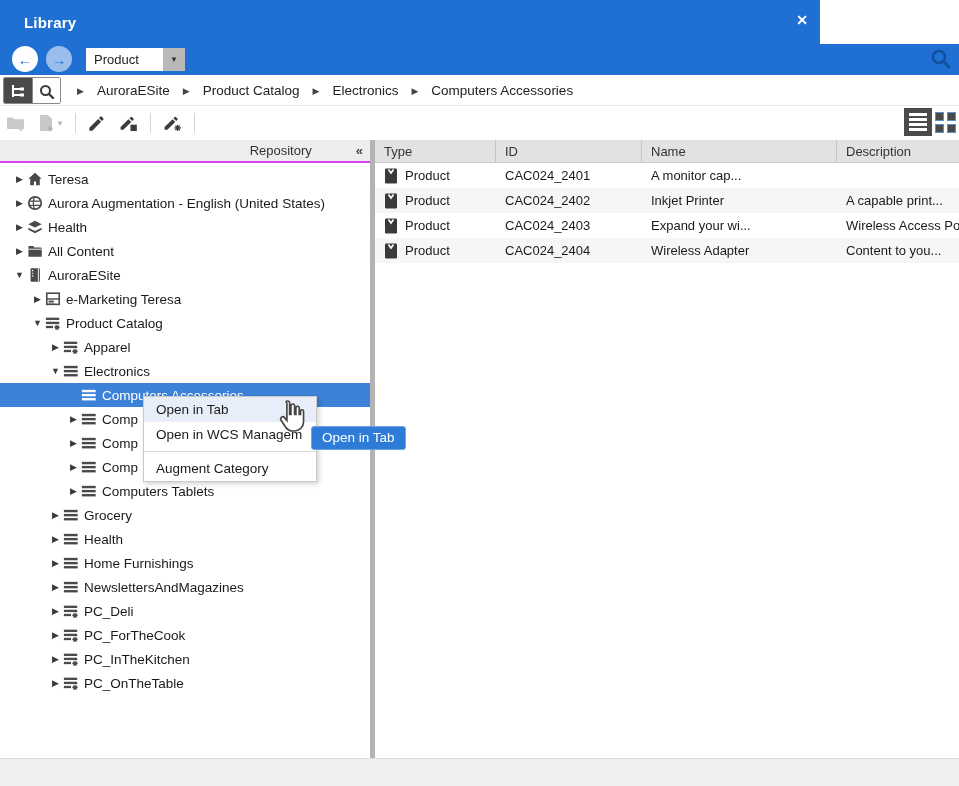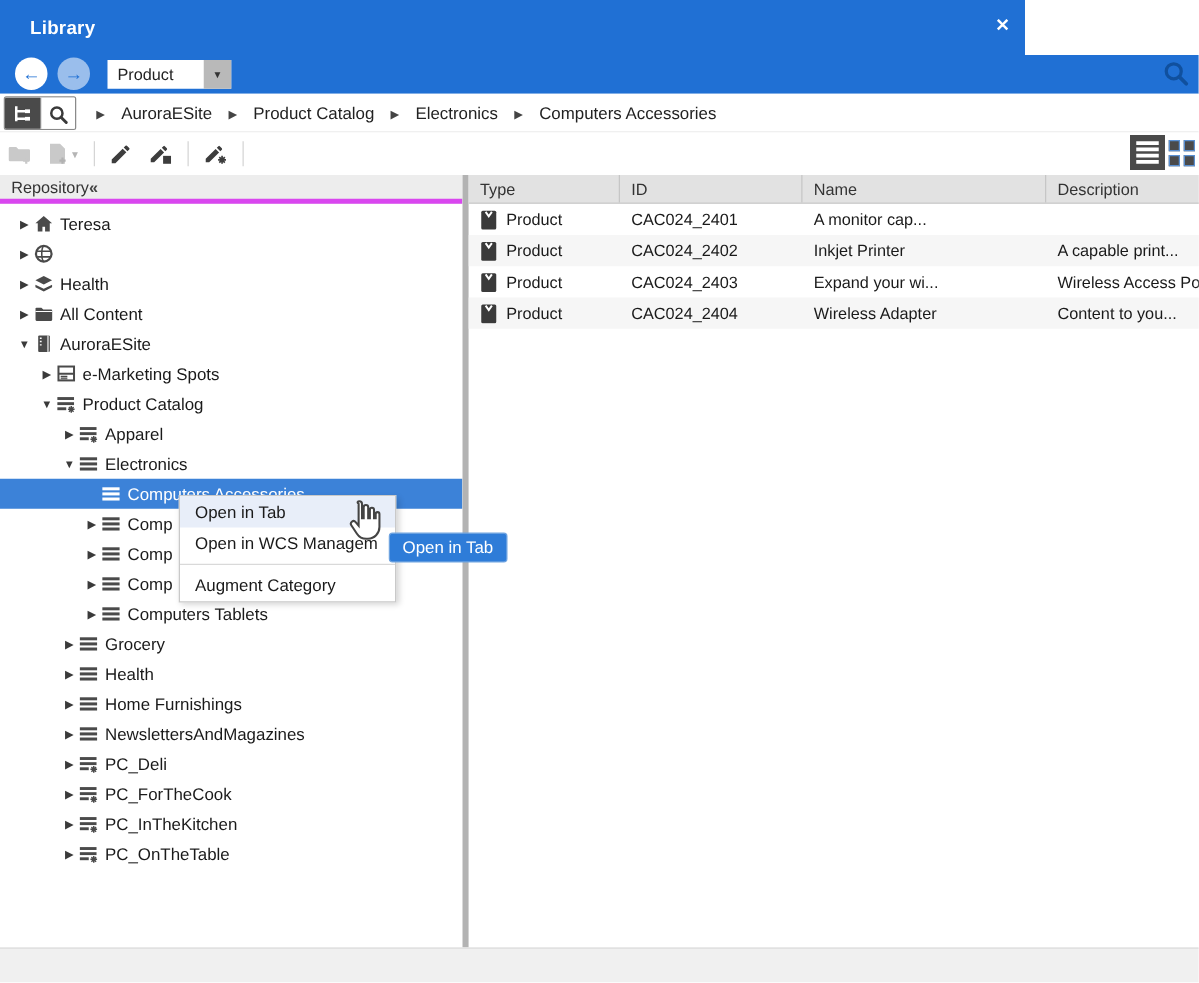--- a/index.html
+++ b/index.html
@@ -37,21 +37,21 @@
   .tb-sep { width:1px; height:20px; background:#d5d5d5; margin:0 5px; }
   .tb-caret { font-size:8px; color:#b5b5b5; margin-left:2px; }
   #display-toggle { position:absolute; right:0; top:2px; display:flex; }
   #list-view-btn { width:28px; height:28px; background:#4a4a4a; display:flex; flex-direction:column; align-items:center; justify-content:center; gap:2px; }
   #list-view-btn .bar { width:18px; height:3px; background:#fff; }
   #grid-view-btn { width:27px; height:28px; background:#fff; display:grid; grid-template-columns:9px 9px; grid-template-rows:9px 9px; gap:3px; align-content:center; justify-content:center; }
   #grid-view-btn .sq { width:9px; height:9px; background:#4a4a4a; border:1px solid #5a8fd0; }
 
   
   #left-panel { position:absolute; left:0; top:140px; width:370px; height:618px; background:#fff; overflow:hidden; }
-  #repo-header { height:23px; background:#ededed; border-bottom:4px solid #d946ef; display:flex; align-items:center; justify-content:flex-start; padding:0 9px; }
+  #repo-header { height:23px; background:#ededed; border-bottom:2px solid #d946ef; display:flex; align-items:center; justify-content:flex-end; padding:0 9px;gap:44px; }
   #repo-header .t { font-size:13px; color:#333; }
   #repo-collapse { font-size:13px; color:#444; font-weight:bold; cursor:pointer; letter-spacing:-2px; }
   #tree { padding-top:4px; }
   .tree-row { height:24px; display:flex; align-items:center; font-size:13.5px; color:#1a1a1a; cursor:pointer; white-space:nowrap; }
   .tree-row .arrow { width:13px; font-size:9px; color:#3a3a3a; text-align:center; flex:none; }
   .tree-row .ticon { width:17px; margin-right:5px; display:flex; align-items:center; justify-content:center; flex:none; }
   .tree-row.selected { background:#3c82d8; color:#fff; }
   .tree-row.selected .arrow { color:#fff; }
 
   #splitter { position:absolute; left:370px; top:140px; width:5px; height:618px; background:#b3b3b3; cursor:col-resize; }
@@ -195,20 +195,21 @@
           <span>Teresa</span>
         </div>
         <div class="tree-row" style="padding-left: 13px;">
           <span class="arrow">▶</span>
           <span class="ticon">
             <svg width="16" height="16" viewBox="0 0 18 18">
               <circle cx="9" cy="9" r="7" fill="none" stroke="#4a4a4a" stroke-width="2"></circle>
               <path d="M2.6 6.8h12.8M3.2 11.8h11.6M9 2c-2.4 1.8-2.4 12.2 0 14" fill="none" stroke="#4a4a4a" stroke-width="1.4"></path>
             </svg>
           </span>
+          <span>Aurora Augmentation - English (United States)</span>
         </div>
         <div class="tree-row" style="padding-left: 13px;">
           <span class="arrow">▶</span>
           <span class="ticon">
             <svg width="16" height="16" viewBox="0 0 18 18">
               <path d="M9 2l7.5 3.8L9 9.6 1.5 5.8 9 2z" fill="#4a4a4a"></path>
               <path d="M1.5 9.8L9 13.6l7.5-3.8v2.4L9 16 1.5 12.2V9.8z" fill="#4a4a4a"></path>
             </svg>
           </span>
           <span>Health</span>
@@ -237,21 +238,21 @@
         <div class="tree-row" style="padding-left: 31px;">
           <span class="arrow">▶</span>
           <span class="ticon">
             <svg width="16" height="16" viewBox="0 0 18 18">
               <rect x="2" y="2.5" width="14" height="12.5" fill="none" stroke="#4a4a4a" stroke-width="1.8"></rect>
               <path d="M2 9h14" stroke="#4a4a4a" stroke-width="1.6"></path>
               <rect x="4" y="10.8" width="6" height="1.6" fill="#4a4a4a"></rect>
               <rect x="4" y="13" width="6" height="1" fill="#4a4a4a"></rect>
             </svg>
           </span>
-          <span>e-Marketing Spots</span>
+          <span>e-Marketing Teresa</span>
         </div>
         <div class="tree-row" style="padding-left: 31px;">
           <span class="arrow">▼</span>
           <span class="ticon">
             <svg width="16" height="16" viewBox="0 0 18 18">
               <rect x="1" y="3" width="15" height="2.6" fill="#4a4a4a"></rect>
               <rect x="1" y="7.6" width="15" height="2.6" fill="#4a4a4a"></rect>
               <rect x="1" y="12.2" width="8" height="2.6" fill="#4a4a4a"></rect>
               <path d="M13.5 11v6M10.5 14h6M11.4 11.9l4.2 4.2M15.6 11.9l-4.2 4.2" stroke="#4a4a4a" stroke-width="1.3"></path>
             </svg>

